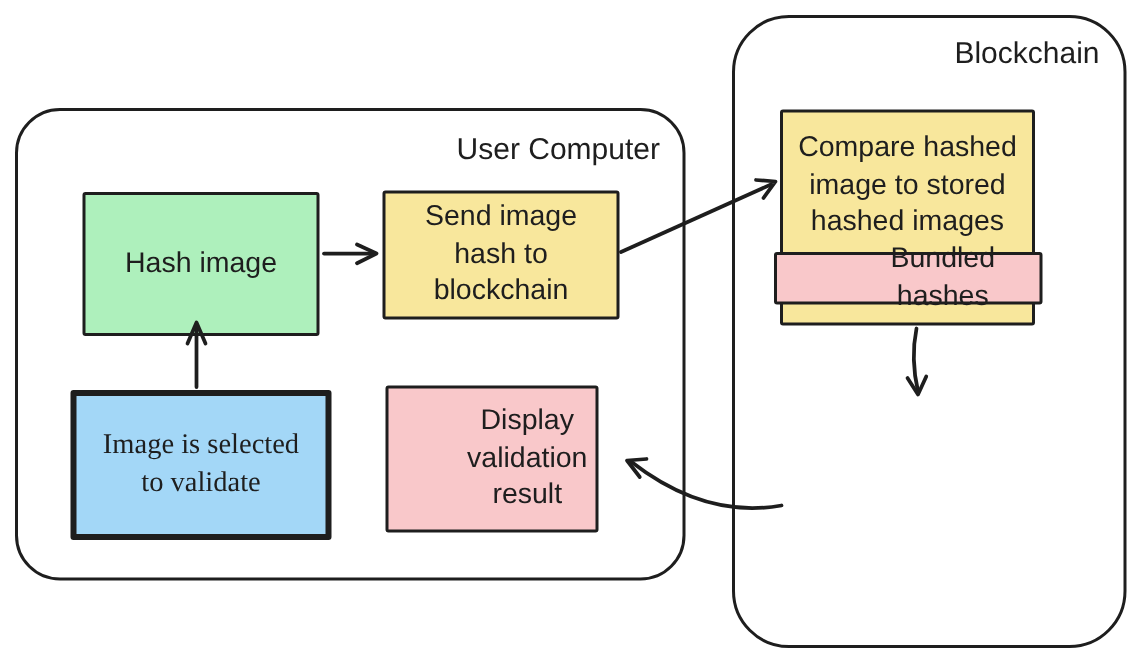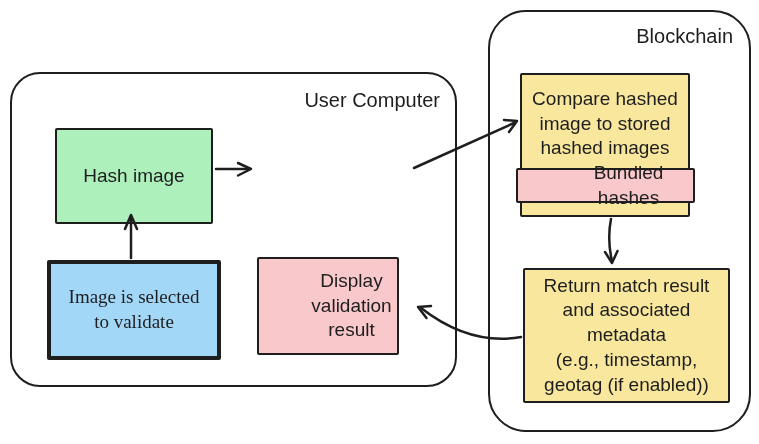--- a/index.html
+++ b/index.html
@@ -104,47 +104,45 @@
   </section>
 
   <section class="group group-blockchain">
     <span class="group-label">Blockchain</span>
   </section>
 
   <div class="node node-green node-hash">
     <span class="node-label">Hash image</span>
   </div>
 
+  <div class="node node-yellow node-send">
+    <span class="node-label">Send image
+hash to
+blockchain</span>
+  </div>
 
   <div class="node node-blue node-selected">
     <span class="node-label">Image is selected
 to validate</span>
   </div>
 
   <div class="node node-pink node-display">
     <span class="node-label">Display
 validation result</span>
   </div>
 
   <div class="node node-yellow node-compare">
     <span class="node-label">Compare hashed
 image to stored
 hashed images</span>
     <div class="subnode node-pink">
       <span class="node-label">Bundled hashes</span>
     </div>
   </div>
 
-  <div class="node node-yellow node-return">
-    <span class="node-label">Return match result
-and associated
-metadata
-(e.g., timestamp,
-geotag (if enabled))</span>
-  </div>
 
   <svg class="arrows" viewBox="0 0 759 444" aria-hidden="true">
 
     <g>
       <path d="M 131 258 L 131 217"></path>
       <path d="M 125 229 L 131 215 L 137 229"></path>
     </g>
 
     <g>
       <path d="M 216 169 L 249 169"></path>

